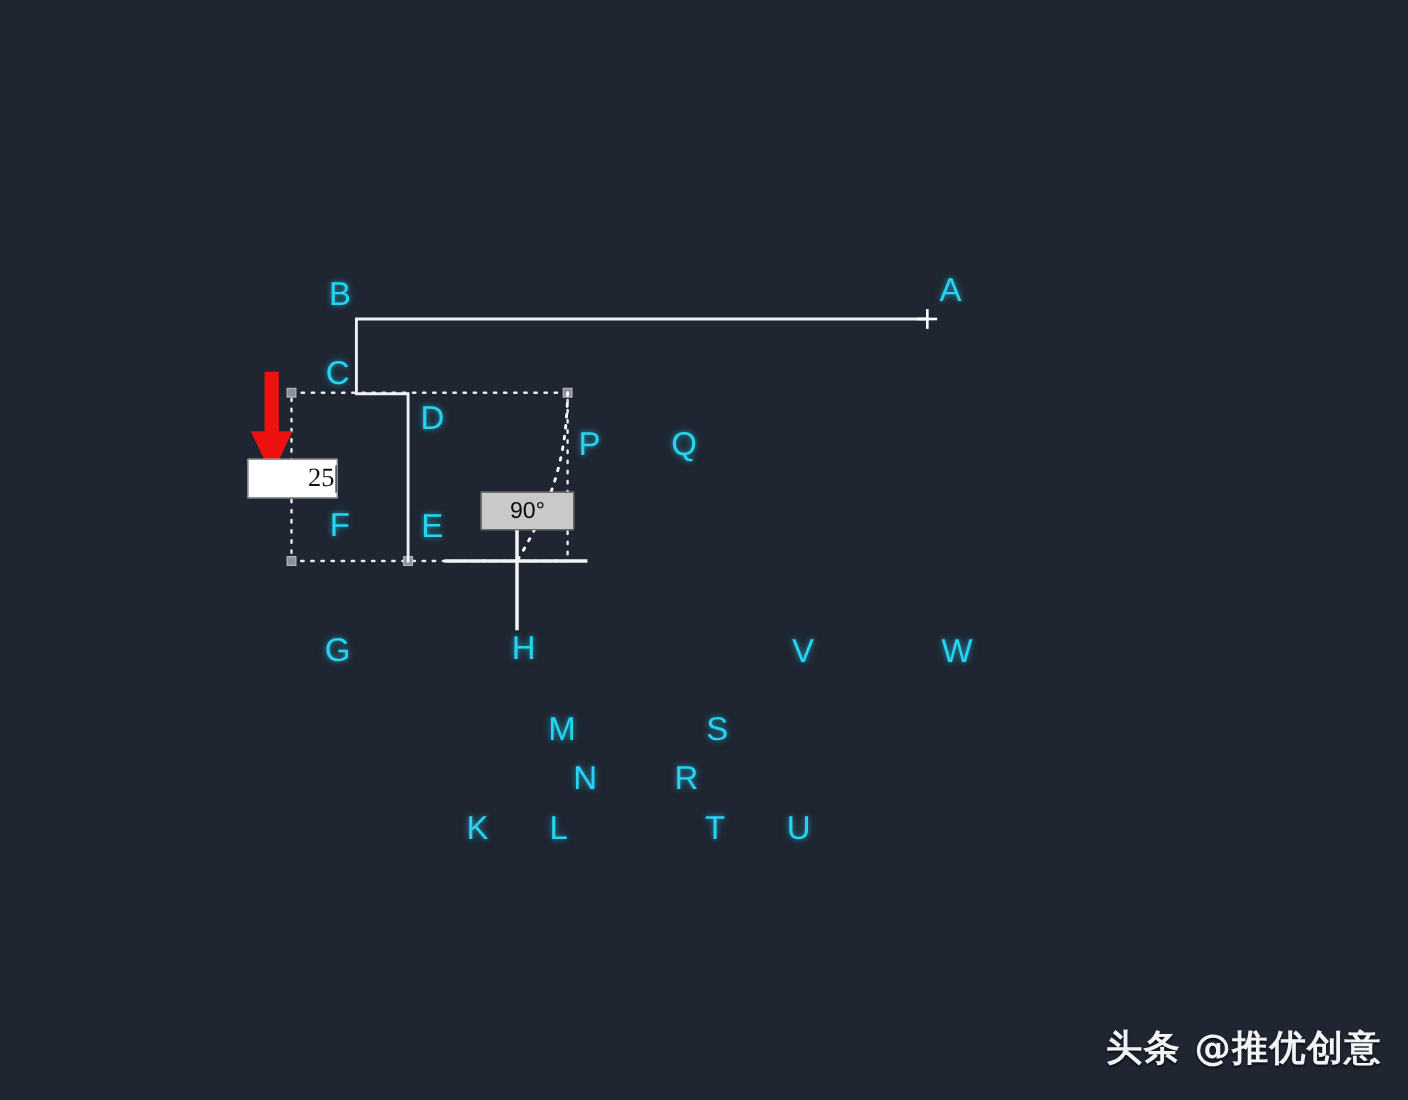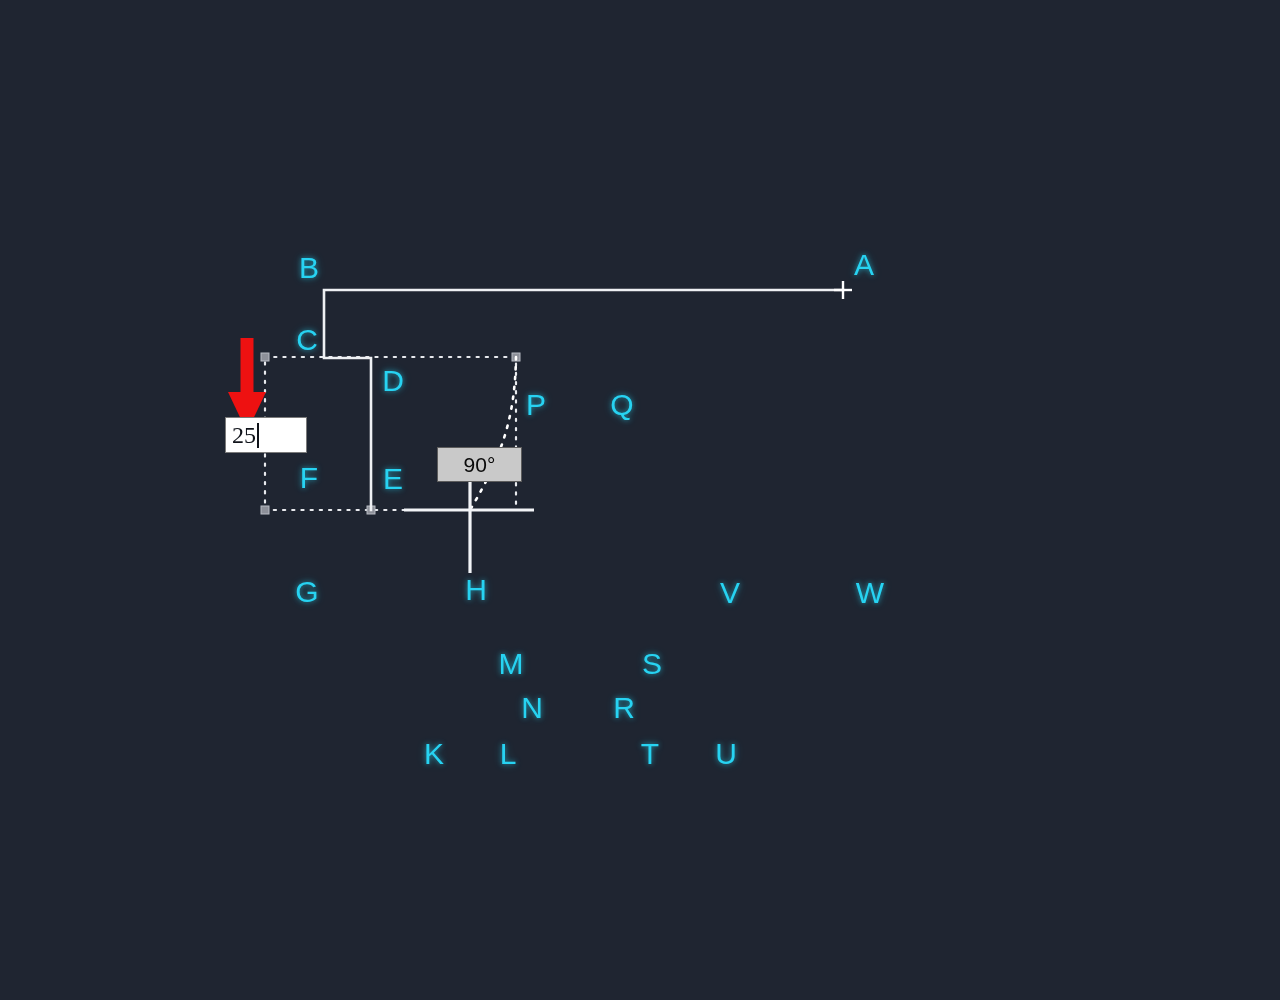--- a/index.html
+++ b/index.html
@@ -75,20 +75,21 @@
     box-sizing: border-box;
     display: flex;
     align-items: center;
     padding-left: 6px;
   }
   #dyn-input-value {
     font-family: "Liberation Serif", serif;
     font-size: 24px;
     color: #10131a;
     line-height: 1;
+    margin-left: 48px;
   }
   #dyn-input-caret {
     display: inline-block;
     width: 2px;
     height: 25px;
     background: #10131a;
     margin-left: 1px;
   }
   #angle-tooltip {
     position: absolute;
@@ -172,14 +173,15 @@
       <div class="vlabel" style="left: 511px; top: 664px;">M</div>
       <div class="vlabel" style="left: 652px; top: 664px;">S</div>
       <div class="vlabel" style="left: 532px; top: 708px;">N</div>
       <div class="vlabel" style="left: 624px; top: 708px;">R</div>
       <div class="vlabel" style="left: 434px; top: 754px;">K</div>
       <div class="vlabel" style="left: 508px; top: 754px;">L</div>
       <div class="vlabel" style="left: 650px; top: 754px;">T</div>
       <div class="vlabel" style="left: 726px; top: 754px;">U</div>
     </div>
 
+  <div id="watermark-corner">头条 @推优创意</div>
 
 </div>
 
 </body></html>

